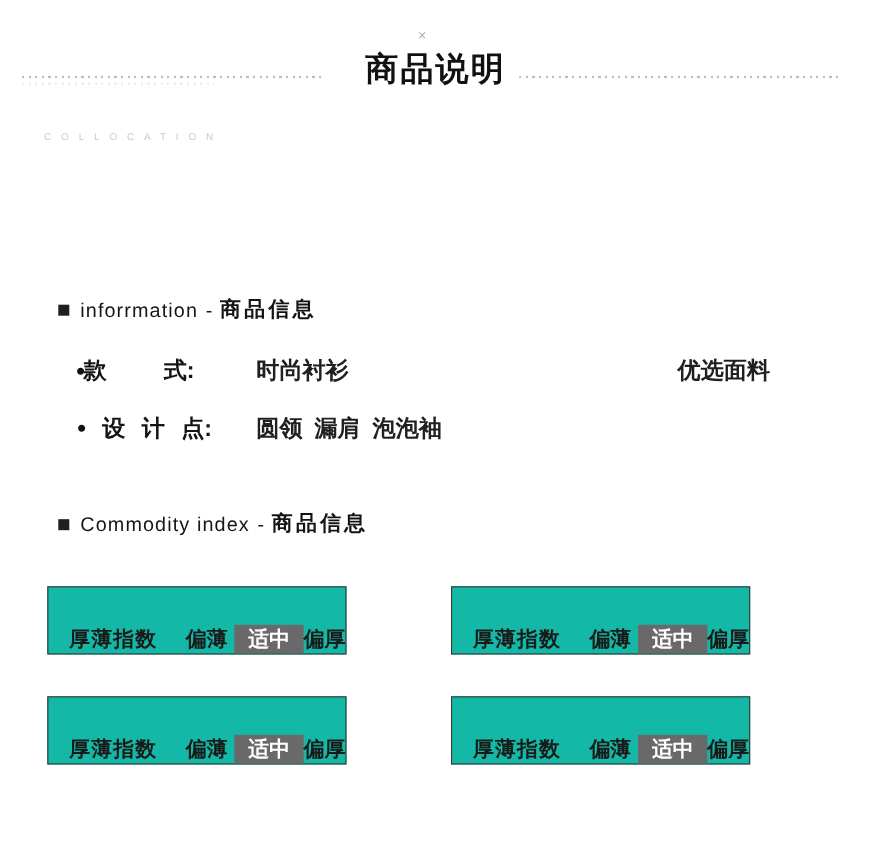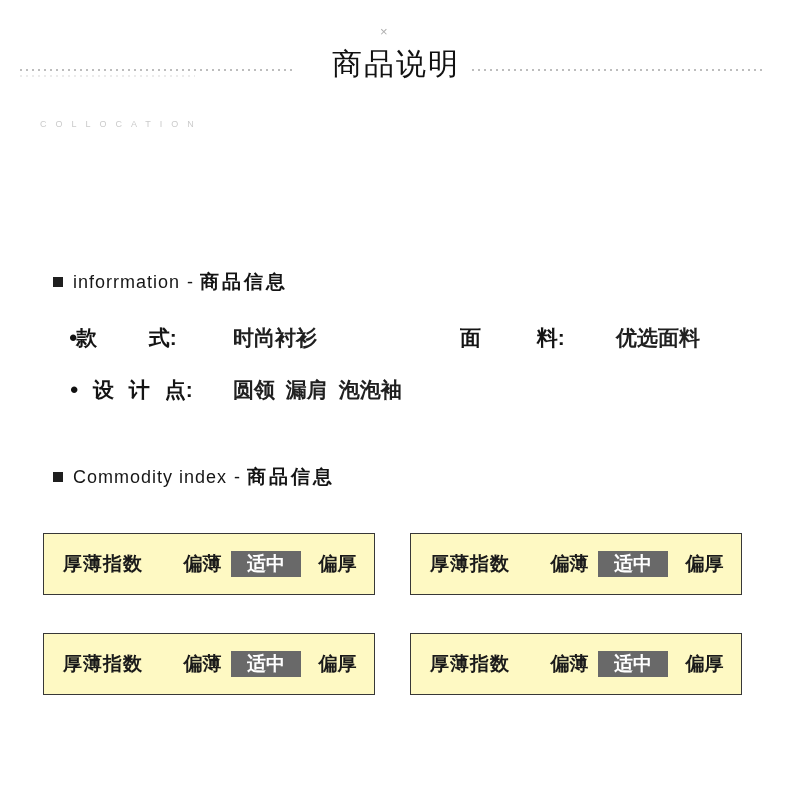--- a/index.html
+++ b/index.html
@@ -24,21 +24,21 @@
   .hline {
     top: 69px; height: 2px;
     background-image: repeating-linear-gradient(90deg, #bdbdbd 0 2px, transparent 2px 6px);
   }
   .hline.left  { left: 20px;  width: 273px; }
   .hline.right { left: 472px; width: 290px; }
   .hline.faint { top: 75px; left: 20px; width: 175px; opacity: 0.3; }
   .page-title {
     left: 0; right: 0; top: 46px;
     text-align: center;
-    font-size: 30px; font-weight: 400; letter-spacing: 2px; padding-left: 2px;
+    font-size: 30px; font-weight: 700; letter-spacing: 2px; padding-left: 2px;
     color: #111111; line-height: 36px;
   }
   .collocation {
     left: 0; right: 0; top: 117px;
     text-align: left;
     font-size: 9px; letter-spacing: 9px; padding-left: 9px;
     color: #cbcbcb; line-height: 14px; font-weight: 400; margin-left: 31px;
   }
 
   
@@ -70,24 +70,24 @@
   .lab-style  { left: 76px;  word-spacing: 46px; }
   .val-style  { left: 233px; }
   .lab-fabric { left: 460px; word-spacing: 50px; }
   .val-fabric { left: 616px; }
   .b2 { left: 70px; }
   .lab-design { left: 93px;  word-spacing: 9px; }
   .val-design { left: 233px; word-spacing: 5px; }
 
   
   .idx-box {
-    width: 332px; height: 62px;
+    width: 272px; height: 62px;
     border: 1px solid #383838;
-    display: flex; align-items: center;
-    background: #fef9c3;
+    display: flex; align-items: flex-end;
+    background: #14b8a6;
   }
   .box-a { left: 43px;  top: 533px; }
   .box-b { left: 410px; top: 533px; }
   .box-c { left: 43px;  top: 633px; }
   .box-d { left: 410px; top: 633px; }
   .idx-box .cell {
     display: flex; align-items: center; justify-content: center;
     font-size: 19px; font-weight: 700; color: #1a1a1a;
     white-space: nowrap;
   }
@@ -116,21 +116,20 @@
     <span class="sq"></span>
     <span class="en">inforrmation</span>
     <span class="dash">-</span>
     <span class="zh">商品信息</span>
   </div>
 
   <div class="abs attr-row row-style">
     <span class="bullet b1">•</span>
     <span class="attr-label lab-style">款 式:</span>
     <span class="attr-value val-style">时尚衬衫</span>
-    <span class="attr-label lab-fabric">面 料:</span>
     <span class="attr-value val-fabric">优选面料</span>
   </div>
 
   <div class="abs attr-row row-design">
     <span class="bullet b2">•</span>
     <span class="attr-label lab-design">设 计 点:</span>
     <span class="attr-value val-design">圆领 漏肩 泡泡袖</span>
   </div>
 
   <div class="abs sec sec-commodity">

